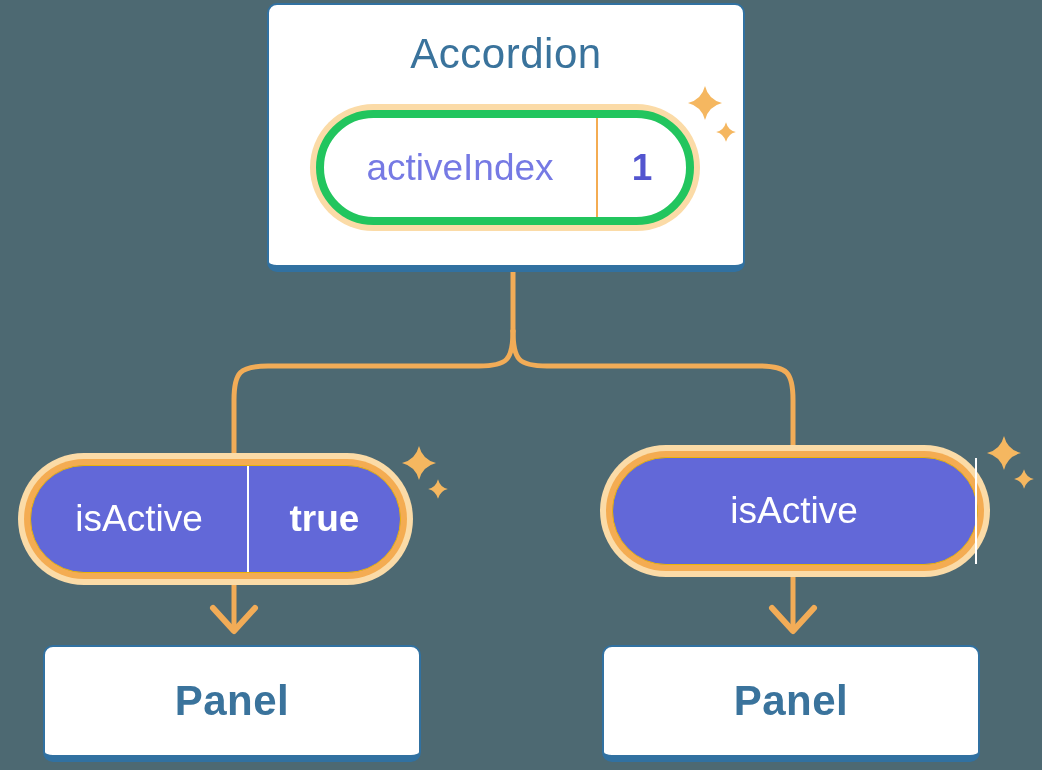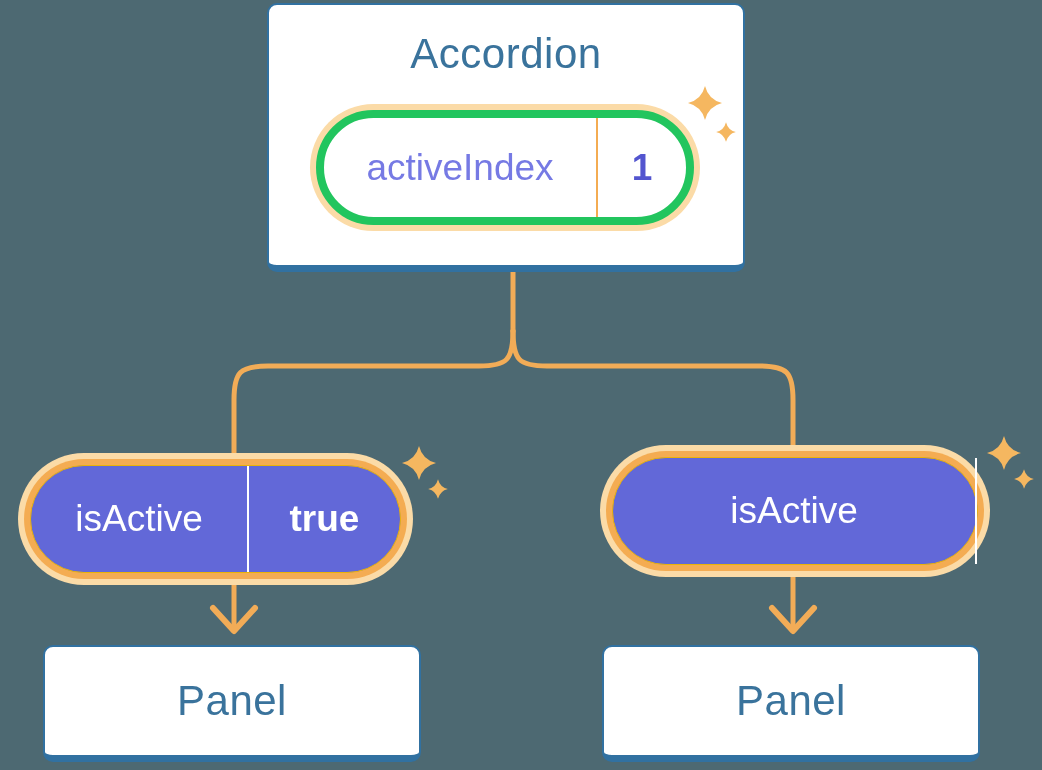--- a/index.html
+++ b/index.html
@@ -99,21 +99,21 @@
     font-weight: bold;
     color: #FFFFFF;
   }
   .prop-pill-left  .prop-value { width: 151px; }
   .prop-pill-right .prop-value { width: 143px; }
 
   
   .panel-card {
     display: flex; align-items: center; justify-content: center;
     font-size: 42px;
-    font-weight: 400;
+    font-weight: 700;
     color: #3A739C;
     letter-spacing: 0.5px;
   }
   .panel-card-left  { left: 43px;  top: 645px; width: 378px; height: 117px; }
   .panel-card-right { left: 602px; top: 645px; width: 378px; height: 117px; }
 
   
   .sparkles { position: absolute; z-index: 4; }
   .sparkles-top   { left: 684px; top: 84px;  }
   .sparkles-left  { left: 399px; top: 444px; }

